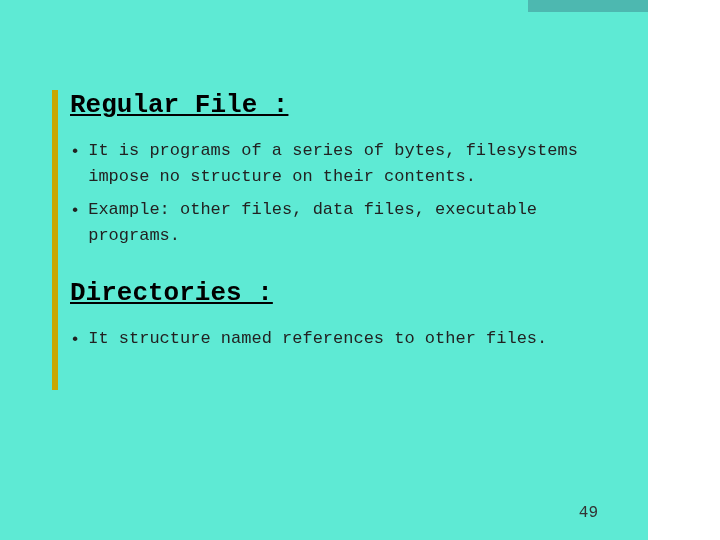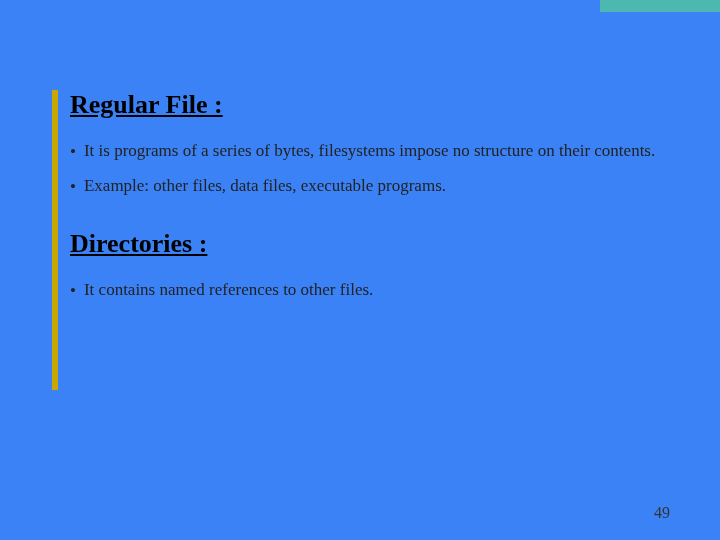--- a/index.html
+++ b/index.html
@@ -11,24 +11,25 @@
     body {
       width: 720px;
       height: 540px;
       background: #ffffff;
       font-family: 'Times New Roman', Times, serif;
       overflow: hidden;
       position: relative;
     }
 
     .slide-container {
-      width: 720px;
+      width: 648px;
       height: 540px;
       position: relative;
-      background: #3b82f6;
+      background: #5eead4;
+      font-family: Liberation Mono, monospace;
     }
 
     
     .accent-bar {
       position: absolute;
       top: 0;
       right: 0;
       width: 120px;
       height: 12px;
       background: #4db8b0;
@@ -122,21 +123,21 @@
           <span class="bullet-text">Example:  other files,  data files,  executable programs.</span>
         </li>
       </ul>
     </div>
 
     <div class="section section-directories">
       <div class="section-title">Directories :</div>
       <ul class="bullet-list">
         <li class="bullet-item">
           <span class="bullet-dot">•</span>
-          <span class="bullet-text">It contains named references to other files.</span>
+          <span class="bullet-text">It structure named references to other files.</span>
         </li>
       </ul>
     </div>
 
   </div>
 
   <div class="page-number">49</div>
 
 </div>
 

